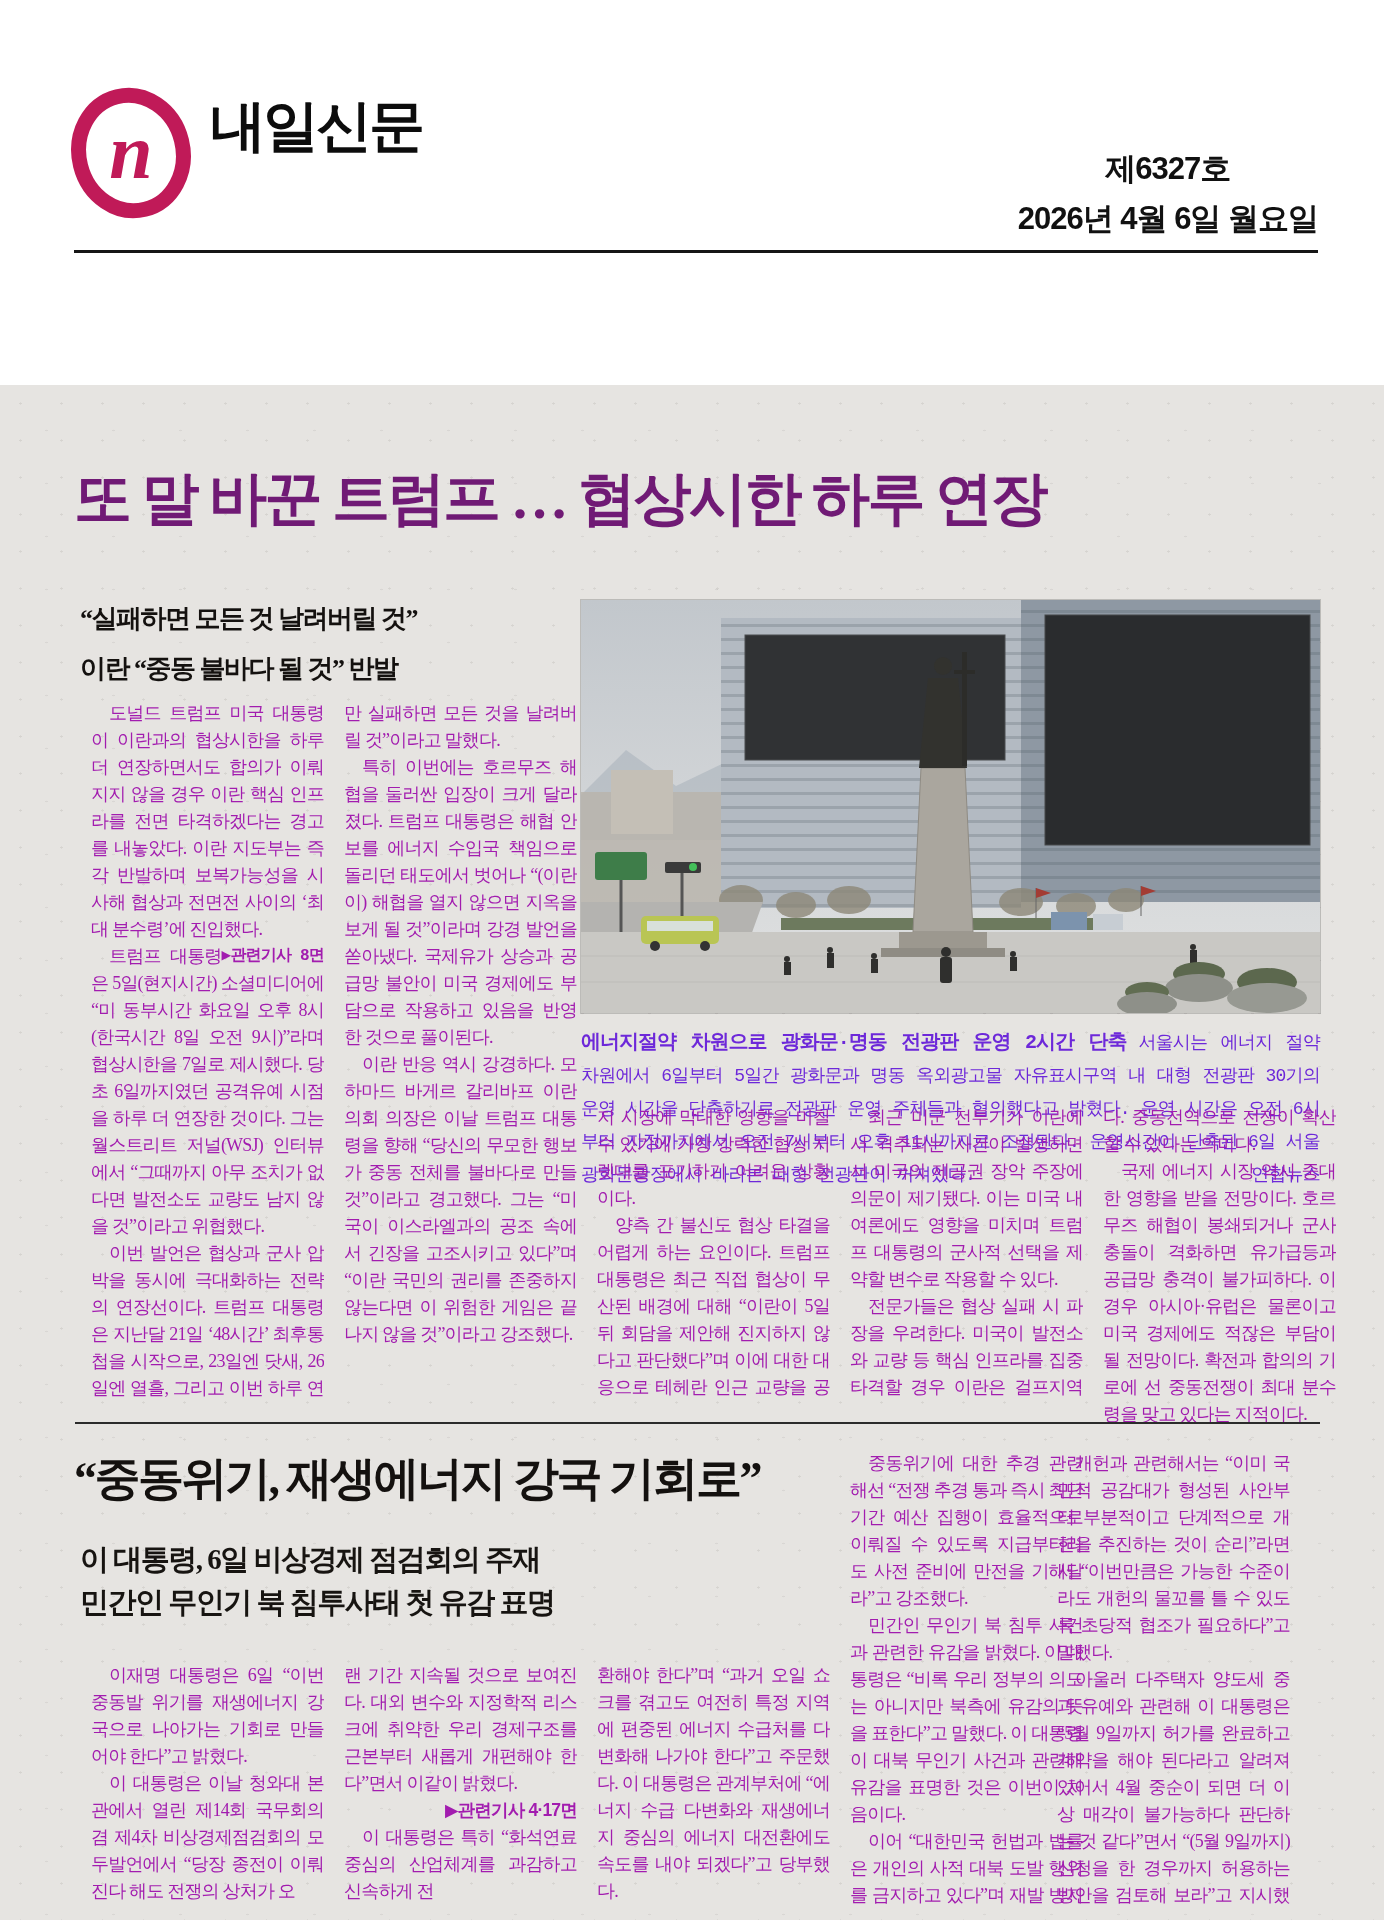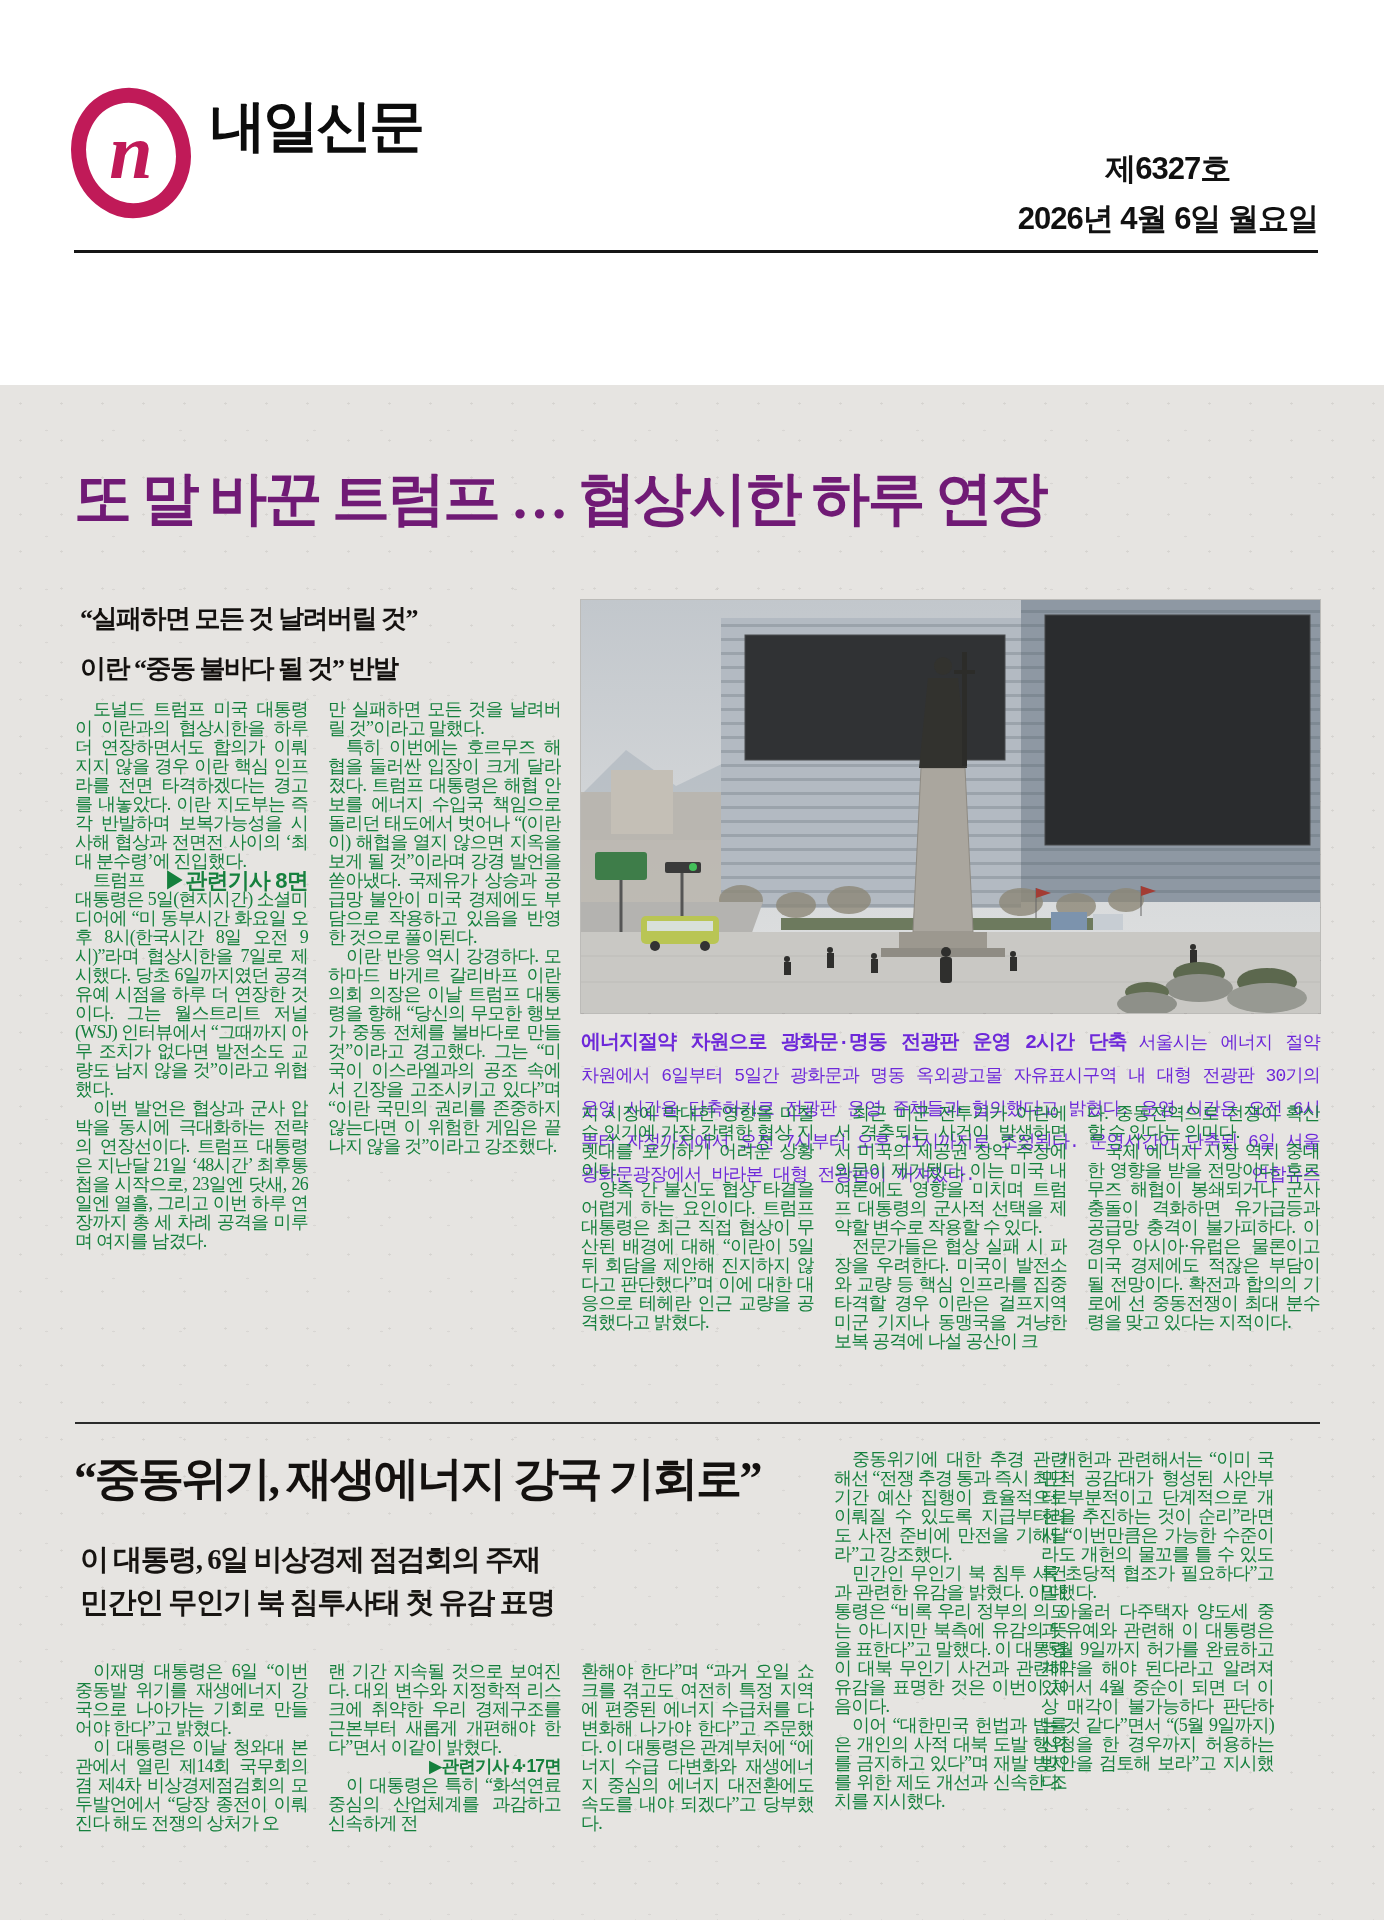--- a/index.html
+++ b/index.html
@@ -17,30 +17,30 @@
   
   .newsprint{left:0;top:385px;width:1384px;height:1535px;background-color:#e6e4e1;
     background-image:radial-gradient(rgba(150,146,138,.20) 1px,transparent 1.3px),
                      radial-gradient(rgba(120,116,108,.12) 1px,transparent 1.3px);
     background-size:41px 37px,67px 53px;background-position:0 0,13px 19px;}
 
   
   .a1-headline{left:74px;top:460px;width:1246px;font-size:58px;font-weight:800;letter-spacing:-2.5px;color:#701a75;white-space:nowrap;}
   .a1-subhead{left:80px;top:594px;font-size:26px;font-weight:700;line-height:50px;letter-spacing:-1.5px;color:#14110f;}
 
-  .col{width:233px;text-align:justify;font-size:18px;line-height:19px;letter-spacing:-0.8px;overflow:hidden;color:#15803d;}
+  .col{width:233px;text-align:justify;font-size:18px;line-height:27px;letter-spacing:-0.8px;overflow:hidden;color:#a21caf;margin-left:16px;}
   .col p{margin:0;text-indent:18px;}
   .col p.cont{text-indent:0;}
   .c1{left:75px;top:700px;height:702px;}
   .c2{left:328px;top:700px;height:702px;}
   .c3{left:581px;top:1104px;height:300px;}
   .c4{left:834px;top:1104px;height:300px;}
   .c5{left:1087px;top:1104px;height:318px;}
 
-  .rel{float:right;font-family:Liberation Sans, sans-serif;font-weight:700;font-size:22px;letter-spacing:-0.8px;text-indent:0;}
+  .rel{float:right;font-family:Liberation Mono, monospace;font-weight:700;font-size:16px;letter-spacing:-0.8px;text-indent:0;}
   .rel-line{text-align:right;font-family:"Liberation Sans","DejaVu Sans",sans-serif;font-weight:700;font-size:17.5px;letter-spacing:-0.8px;}
 
   
   .photo{left:581px;top:600px;width:739px;height:413px;background:#cfd2d4;outline:1px solid rgba(0,0,0,.18);}
   .caption{left:581px;top:1026px;width:739px;font-family:Liberation Mono, monospace;
            font-size:18px;line-height:33px;text-align:justify;letter-spacing:-0.8px;color:#6d28d9;}
   .cap-title{font-weight:700;font-size:20px;margin-right:12px;letter-spacing:-1px;}
   .credit{float:right;}
 
   .divider{left:75px;top:1422px;width:1245px;height:2px;background:#2b2b2b;}

